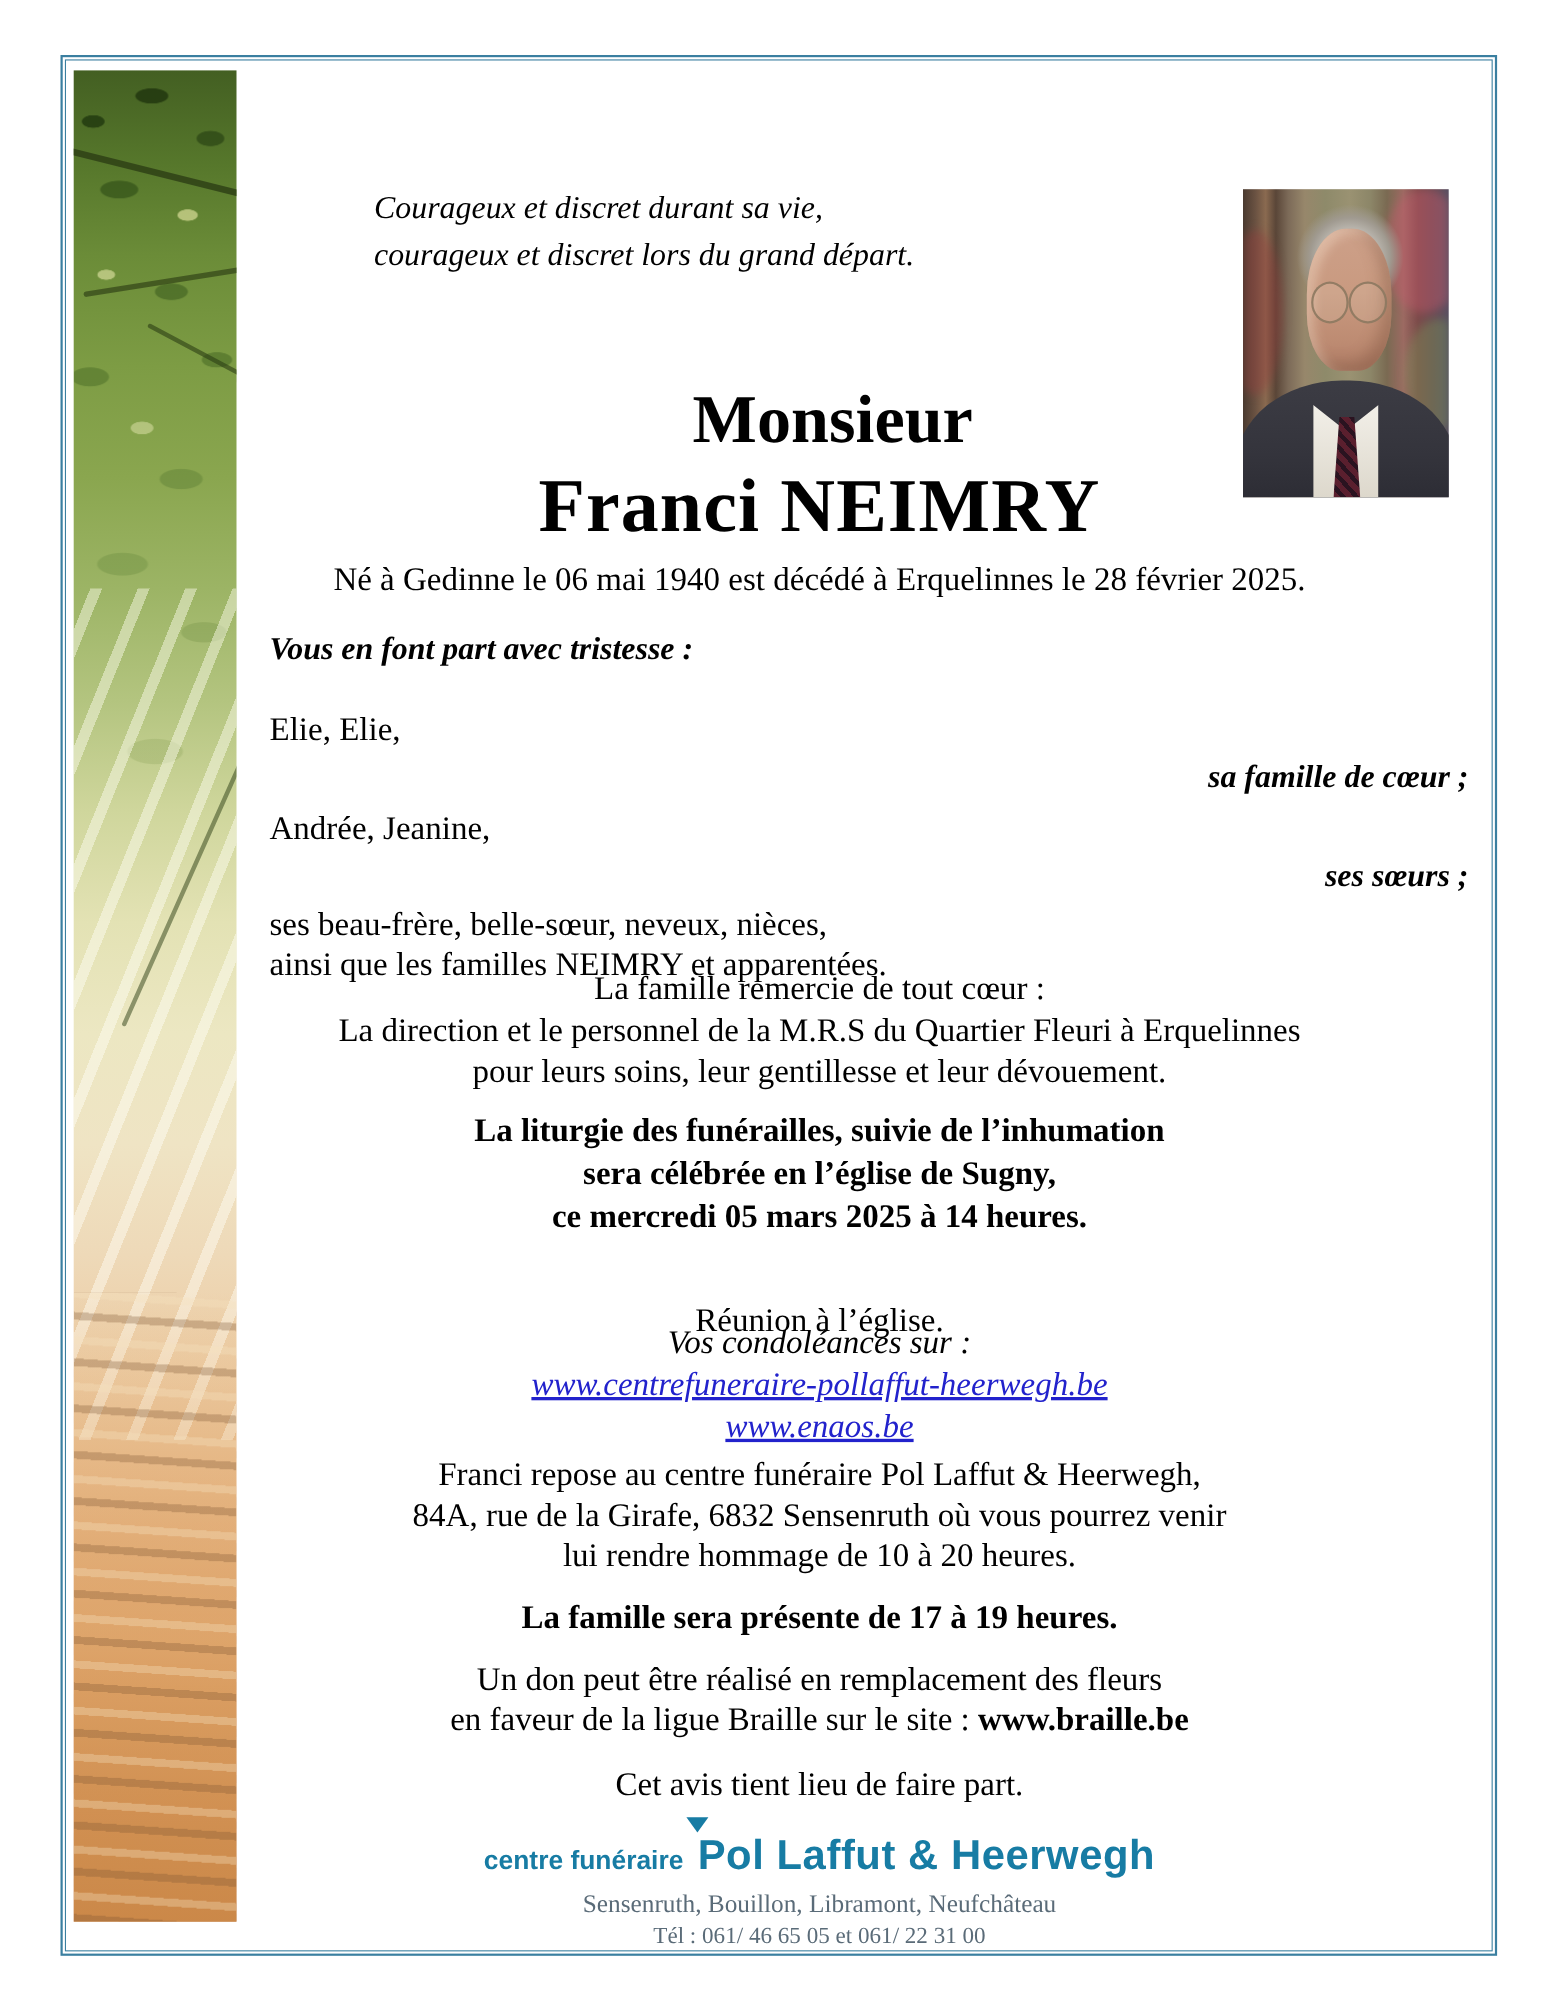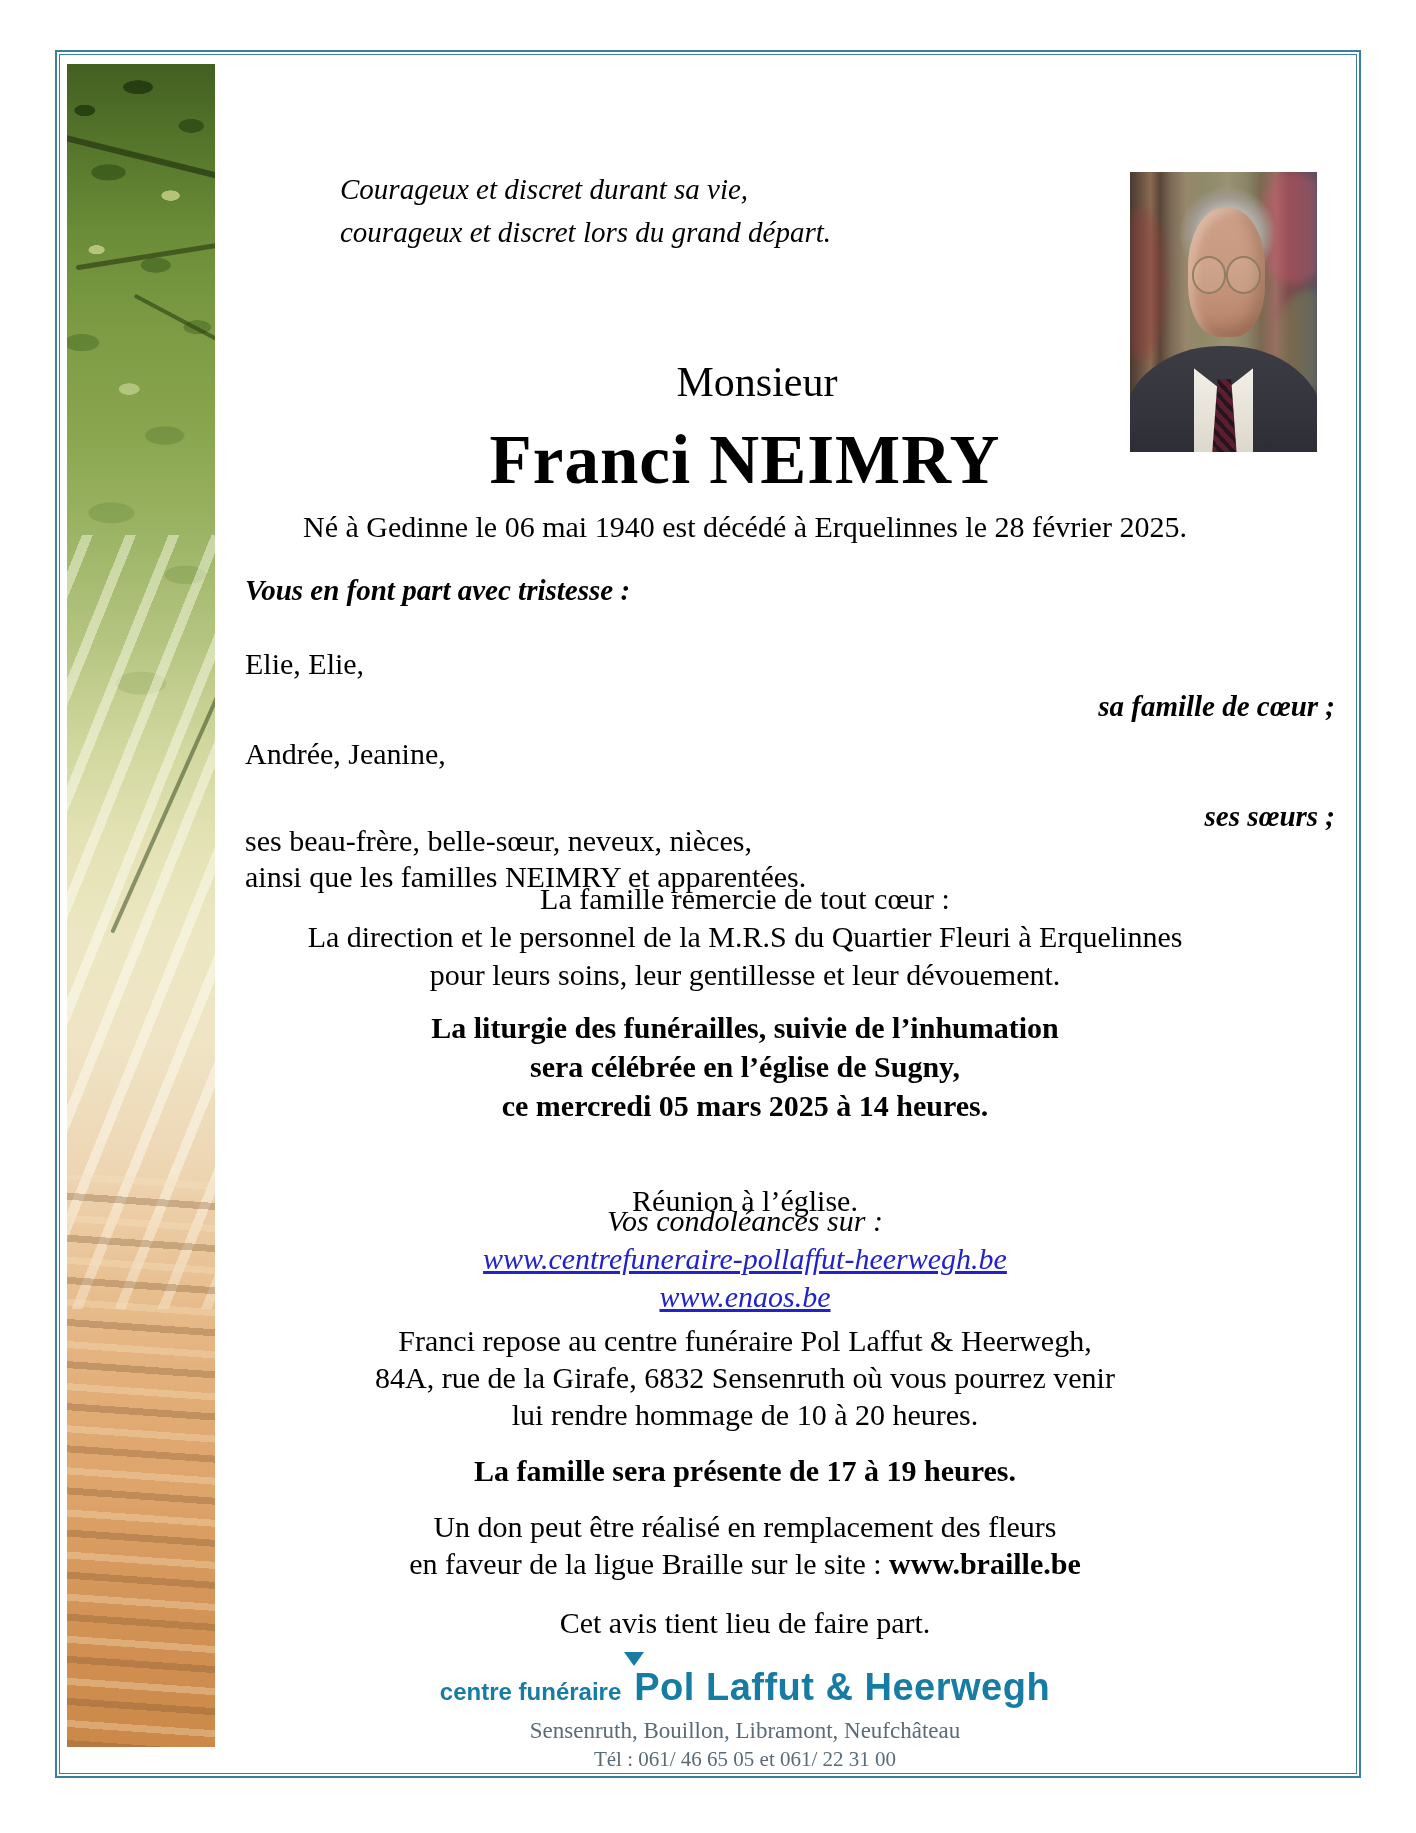--- a/index.html
+++ b/index.html
@@ -122,21 +122,21 @@
   
   .abs{position:absolute;}
   .content-col{left:215px;width:1140px;}
   .center{text-align:center;padding-right:80px;}
   .leftpad{padding-left:30px;text-align:left;}
   .rightpad{text-align:right;padding-right:20px;}
   .body-line{font-size:30px;line-height:38px;}
   .quote{
     left:340px;top:168px;font-style:italic;font-size:29px;line-height:43px;
   }
-  .title1{font-size:42px;line-height:72px;font-weight:normal;padding-left:24px;}
+  .title1{font-size:62px;line-height:72px;font-weight:bold;padding-left:24px;}
   .title2{font-size:69px;line-height:84px;font-weight:bold;letter-spacing:1px;}
   .bold-it{font-weight:bold;font-style:italic;font-size:29px;}
   .bold{font-weight:bold;}
   .italic{font-style:italic;}
   a.doc-link{color:var(--link-blue);font-style:italic;text-decoration:underline;}
   
   .logo-row{
     left:215px;width:1140px;top:1666px;padding-right:80px;
     display:flex;justify-content:center;align-items:baseline;gap:13px;
     font-family:"Liberation Sans", sans-serif;color:var(--logo-teal);
@@ -191,21 +191,21 @@
     <div class="title2">Franci NEIMRY</div>
   </div>
 
   <div class="abs content-col center body-line" style="top:508px;">Né à Gedinne le 06 mai 1940 est décédé à Erquelinnes le 28 février 2025.</div>
 
   <div class="abs content-col leftpad bold-it" style="top:574px;">Vous en font part avec tristesse :</div>
 
   <div class="abs content-col leftpad body-line" style="top:645px;">Elie, Elie,</div>
   <div class="abs content-col rightpad bold-it" style="top:690px;">sa famille de cœur ;</div>
   <div class="abs content-col leftpad body-line" style="top:735px;">Andrée, Jeanine,</div>
-  <div class="abs content-col rightpad bold-it" style="top:800px;">ses sœurs ;</div>
+  <div class="abs content-col rightpad bold-it" style="top:780px;">ses sœurs ;</div>
   <div class="abs content-col leftpad body-line" style="top:822px;">ses beau-frère, belle-sœur, neveux, nièces,</div>
   <div class="abs content-col leftpad body-line" style="top:858px;">ainsi que les familles NEIMRY et apparentées.</div>
 
   <div class="abs content-col center body-line" style="top:880px;">
     <div>La famille remercie de tout cœur :</div>
     <div>La direction et le personnel de la M.R.S du Quartier Fleuri à Erquelinnes</div>
     <div>pour leurs soins, leur gentillesse et leur dévouement.</div>
   </div>
 
   <div class="abs content-col center body-line bold" style="top:1008px;line-height:39px;">

